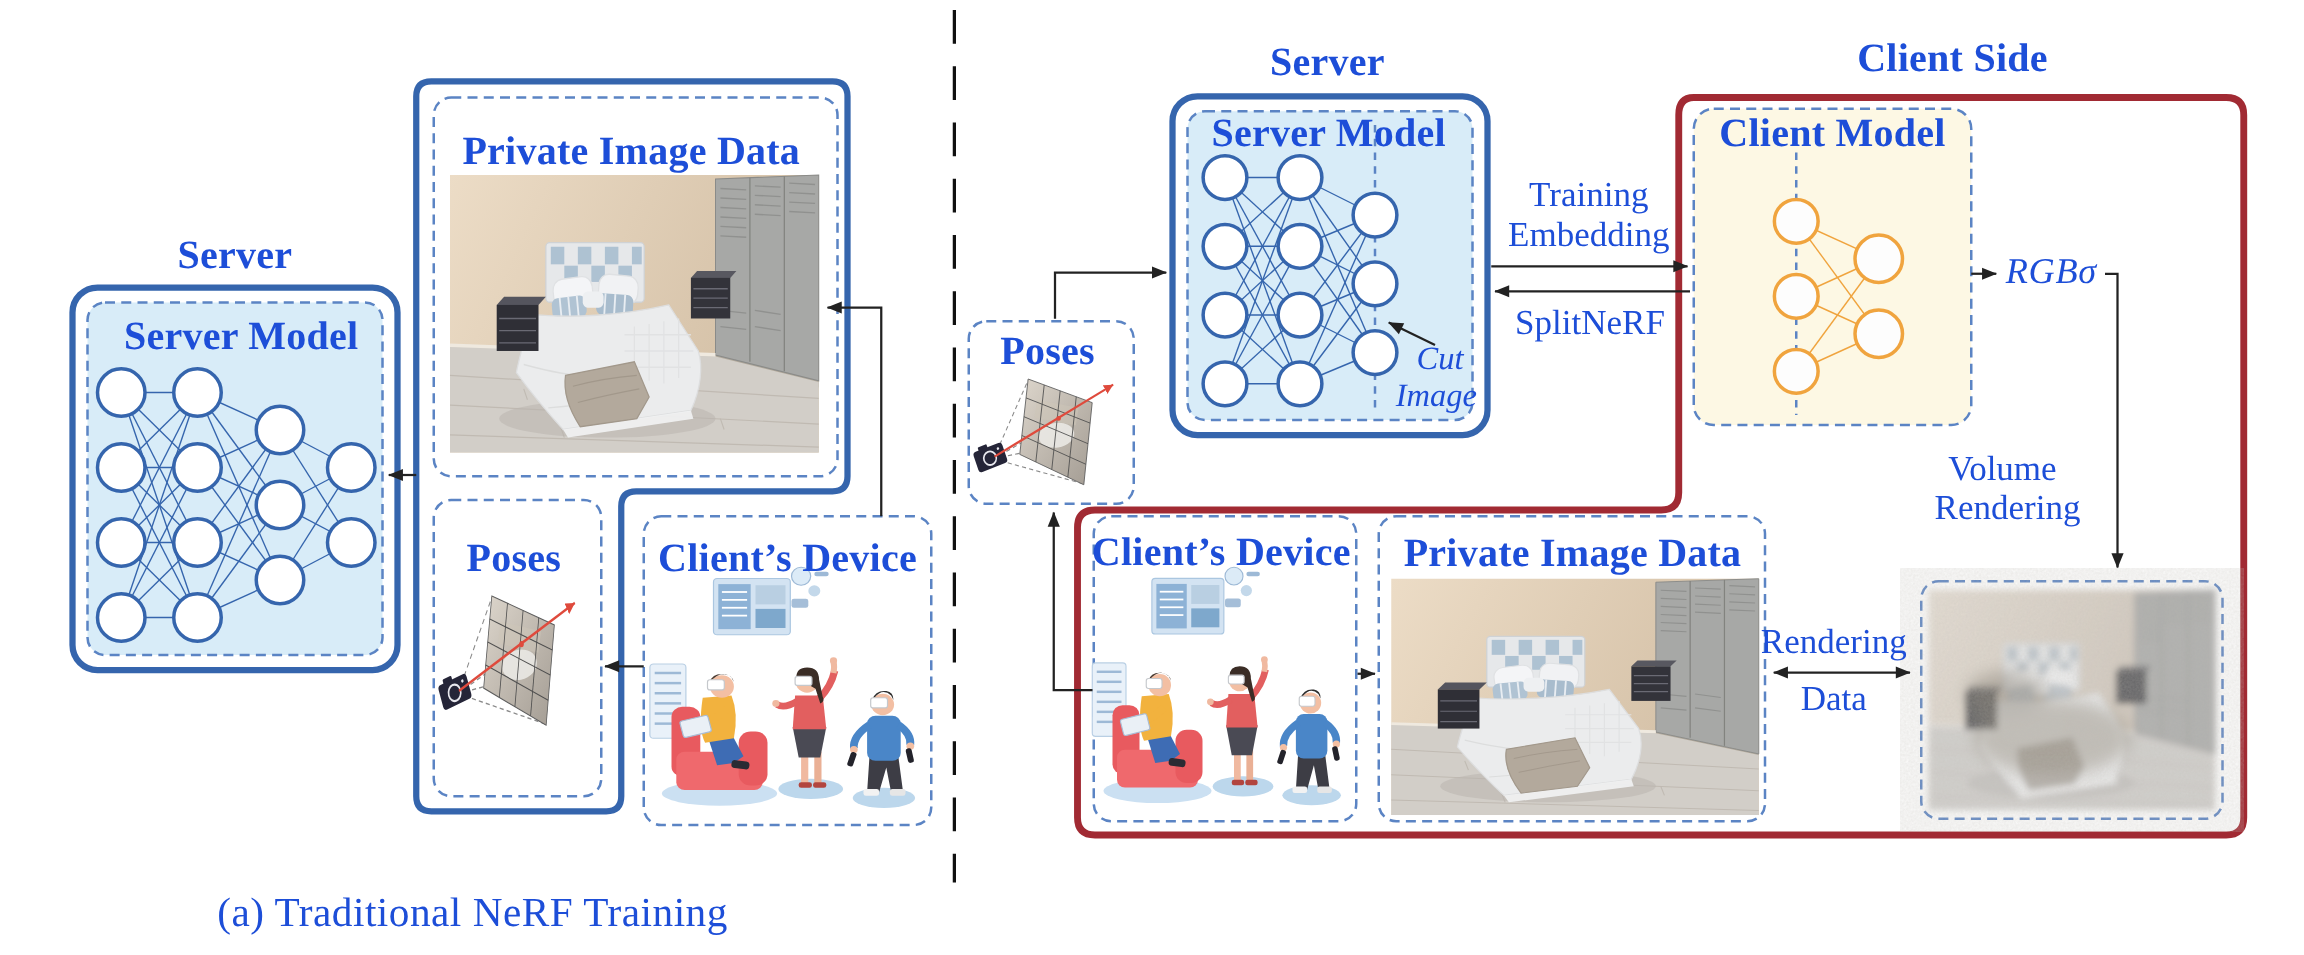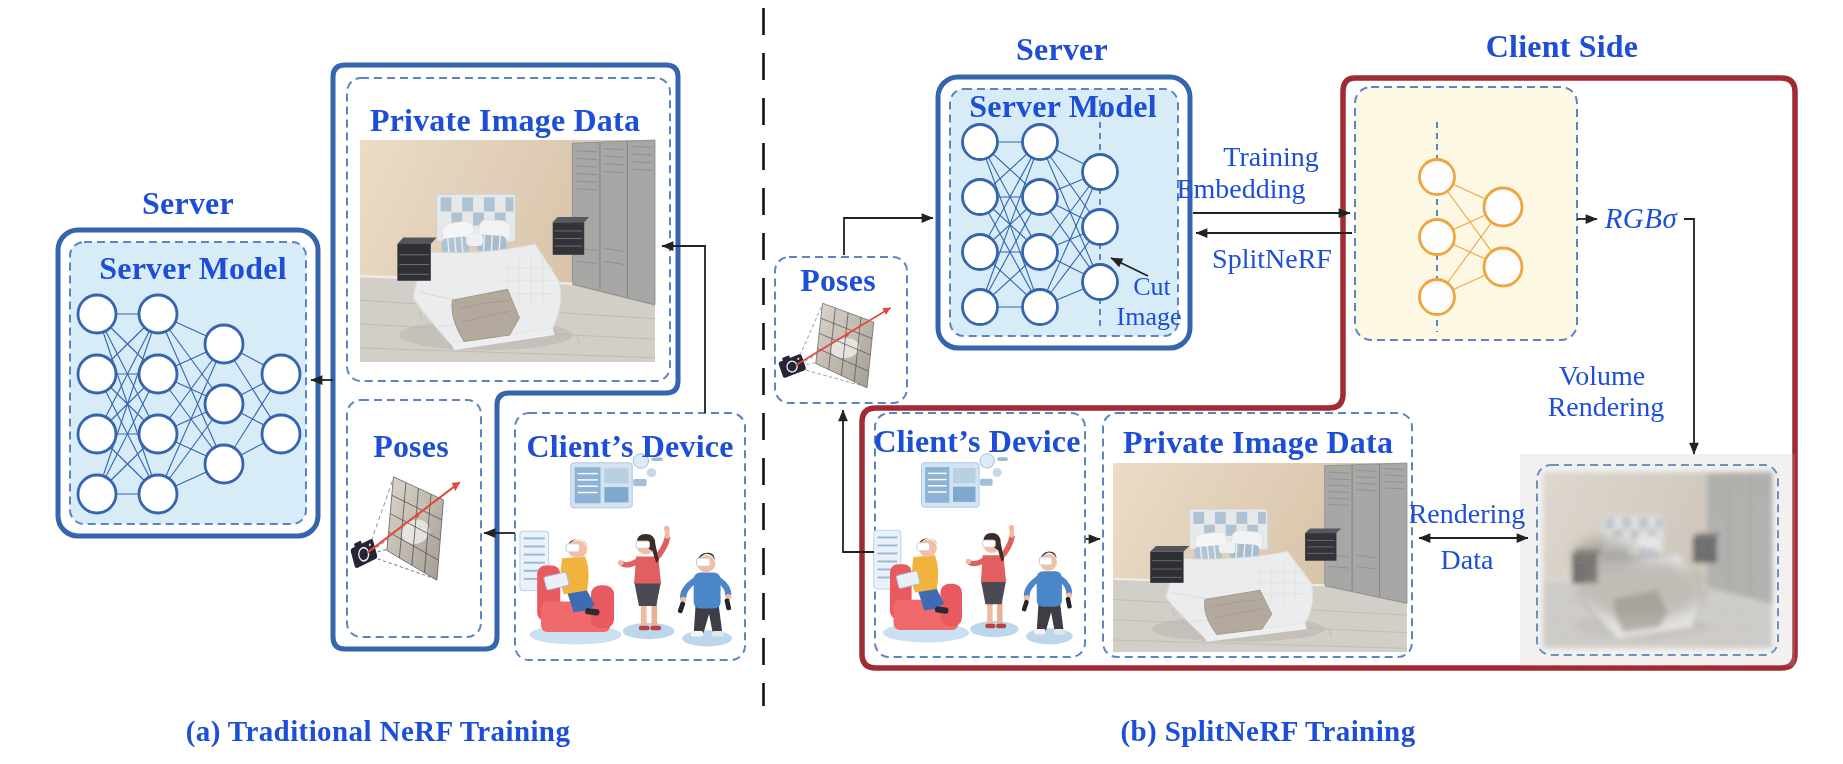--- a/index.html
+++ b/index.html
@@ -2,23 +2,23 @@
 <html><head>
 <meta charset="utf-8">
 <style>
   html,body{margin:0;padding:0;background:#ffffff;}
   #canvas{position:relative;width:1843px;height:764px;background:#ffffff;overflow:hidden;
           font-family:"Liberation Serif",serif;}
   #fig-svg{position:absolute;left:0;top:0;}
   .lbl{position:absolute;transform:translate(-50%,-50%);color:#1d4ed8;white-space:nowrap;
        font-family:"Liberation Serif",serif;line-height:1;}
   .t  {font-size:32px;font-weight:bold;letter-spacing:.2px;}
-  .cap{font-size:29px;font-weight:bold;letter-spacing:.4px;text-align:right;}
+  .cap{font-size:33px;font-weight:normal;letter-spacing:.4px;text-align:right;}
   .m  {font-size:28px;}
-  .sm {font-size:26px;}
+  .sm {font-size:26px;font-style:italic;}
   .rgb{font-size:29px;font-style:italic;letter-spacing:.5px;}
 </style>
 </head>
 <body>
 
 <div id="canvas">
 
 <svg id="fig-svg" width="1843" height="764" viewBox="0 0 1843 764" xmlns="http://www.w3.org/2000/svg">
   <defs>
     <marker id="ab" viewBox="0 0 12 10" markerWidth="13" markerHeight="11" refX="11" refY="5" orient="auto-start-reverse" markerUnits="userSpaceOnUse">
@@ -415,27 +415,27 @@
 <div class="lbl t" style="left:188px;top:203px">Server</div>
 <div class="lbl t" style="left:193px;top:268px">Server Model</div>
 <div class="lbl t" style="left:505px;top:120px">Private Image Data</div>
 <div class="lbl t" style="left:411px;top:446px">Poses</div>
 <div class="lbl t" style="left:630px;top:446px">Client’s Device</div>
 <div class="lbl cap" style="left:378px;top:731px">(a) Traditional NeRF Training</div>
 
 <div class="lbl t" style="left:1062px;top:49px">Server</div>
 <div class="lbl t" style="left:1063px;top:106px">Server Model</div>
 <div class="lbl t" style="left:1562px;top:46px">Client Side</div>
+<div class="lbl t" style="left:1466px;top:106px">Client Model</div>
 <div class="lbl t" style="left:838px;top:280px">Poses</div>
 <div class="lbl t" style="left:977px;top:441px">Client’s Device</div>
 <div class="lbl t" style="left:1258px;top:442px">Private Image Data</div>
-<div class="lbl cap" style="left:1268px;top:731px">(b) SplitNeRF Training</div>
 
 <div class="lbl m" style="left:1271px;top:157px">Training</div>
-<div class="lbl m" style="left:1241px;top:189px">Embedding</div>
+<div class="lbl m" style="left:1271px;top:189px">Embedding</div>
 <div class="lbl m" style="left:1272px;top:259px">SplitNeRF</div>
 <div class="lbl sm" style="left:1152px;top:287px">Cut</div>
 <div class="lbl sm" style="left:1149px;top:317px">Image</div>
 <div class="lbl rgb" style="left:1641px;top:218px">RGBσ</div>
 <div class="lbl m" style="left:1602px;top:376px">Volume</div>
 <div class="lbl m" style="left:1606px;top:407px">Rendering</div>
 <div class="lbl m" style="left:1467px;top:514px">Rendering</div>
 <div class="lbl m" style="left:1467px;top:560px">Data</div>
 
 </div>

